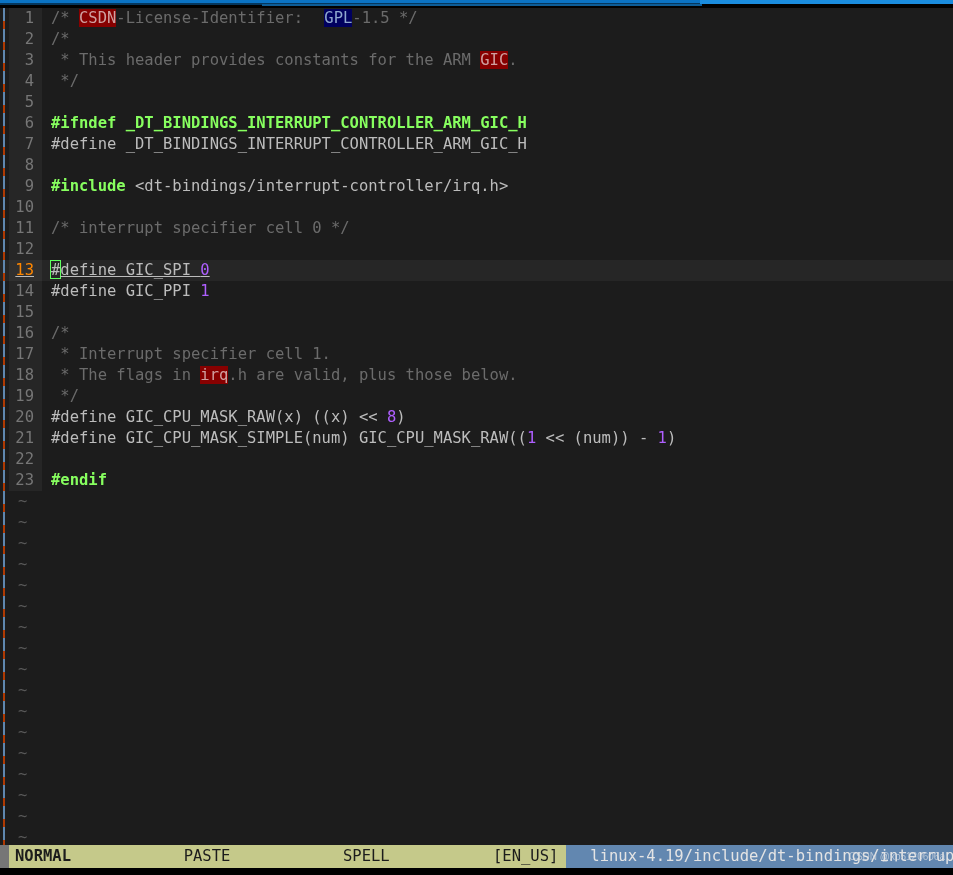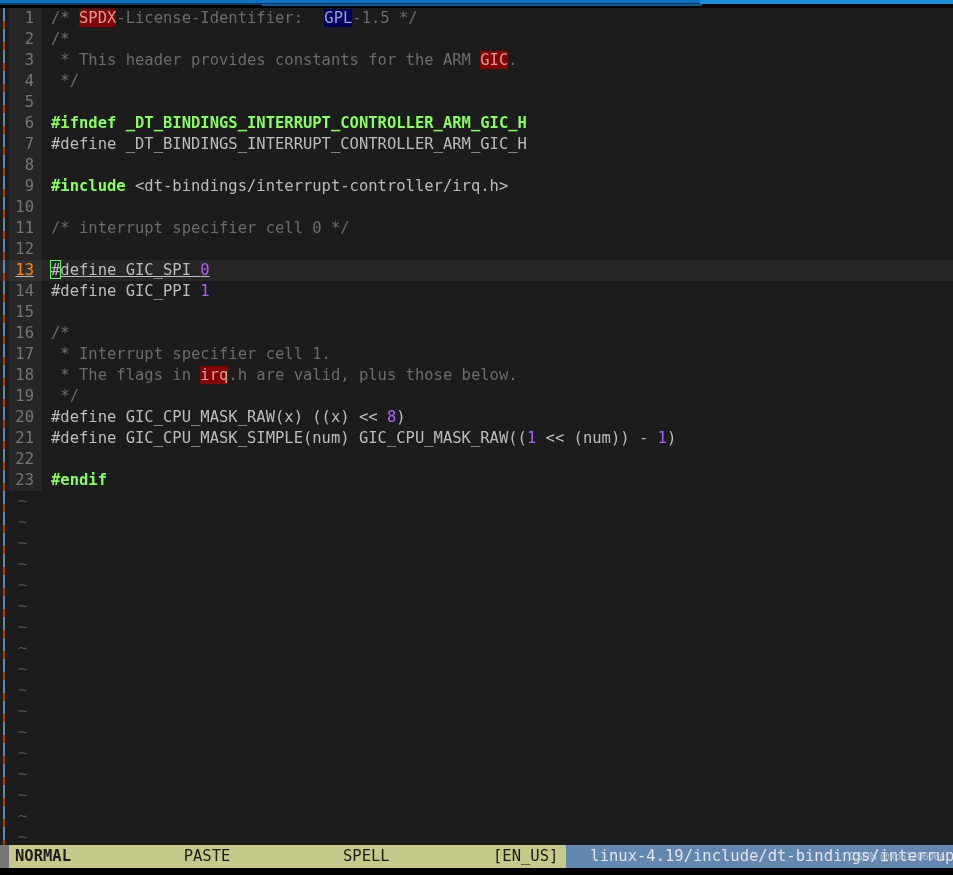--- a/index.html
+++ b/index.html
@@ -222,21 +222,21 @@
 <body>
 
 <div id="topbar">
   <div class="strip-a"></div>
   <div class="strip-b"></div>
   <div class="strip-c"></div>
   <div class="strip-d"></div>
 </div>
 
 <div id="editor">
-    <div class="row"><div class="sign"><i class="blue"></i><i class="red"></i></div><div class="num">1</div><div class="code"><span class="cmt">/* </span><span class="sp-bad">SPDX</span><span class="cmt">-License-Identifier: </span><span class="sp-rare">GPL</span><span class="cmt">-1.5 */</span></div></div>
+    <div class="row"><div class="sign"><i class="blue"></i><i class="red"></i></div><div class="num">1</div><div class="code"><span class="cmt">/* </span><span class="sp-bad">CSDN</span><span class="cmt">-License-Identifier: </span><span class="sp-rare">GPL</span><span class="cmt">-1.5 */</span></div></div>
     <div class="row"><div class="sign"><i class="blue"></i><i class="red"></i></div><div class="num">2</div><div class="code"><span class="cmt">/*</span></div></div>
     <div class="row"><div class="sign"><i class="blue"></i><i class="red"></i></div><div class="num">3</div><div class="code"><span class="cmt"> * This header provides constants for the ARM </span><span class="sp-bad">GIC</span><span class="cmt">.</span></div></div>
     <div class="row"><div class="sign"><i class="blue"></i><i class="red"></i></div><div class="num">4</div><div class="code"><span class="cmt"> */</span></div></div>
     <div class="row"><div class="sign"><i class="blue"></i><i class="red"></i></div><div class="num">5</div><div class="code"><span class="txt"></span></div></div>
     <div class="row"><div class="sign"><i class="blue"></i><i class="red"></i></div><div class="num">6</div><div class="code"><span class="pre">#ifndef _DT_BINDINGS_INTERRUPT_CONTROLLER_ARM_GIC_H</span></div></div>
     <div class="row"><div class="sign"><i class="blue"></i><i class="red"></i></div><div class="num">7</div><div class="code"><span class="txt">#define _DT_BINDINGS_INTERRUPT_CONTROLLER_ARM_GIC_H</span></div></div>
     <div class="row"><div class="sign"><i class="blue"></i><i class="red"></i></div><div class="num">8</div><div class="code"><span class="txt"></span></div></div>
     <div class="row"><div class="sign"><i class="blue"></i><i class="red"></i></div><div class="num">9</div><div class="code"><span class="pre">#include</span><span class="txt"> &lt;dt-bindings/interrupt-controller/irq.h&gt;</span></div></div>
     <div class="row"><div class="sign"><i class="blue"></i><i class="red"></i></div><div class="num">10</div><div class="code"><span class="txt"></span></div></div>
     <div class="row"><div class="sign"><i class="blue"></i><i class="red"></i></div><div class="num">11</div><div class="code"><span class="cmt">/* interrupt specifier cell 0 */</span></div></div>

